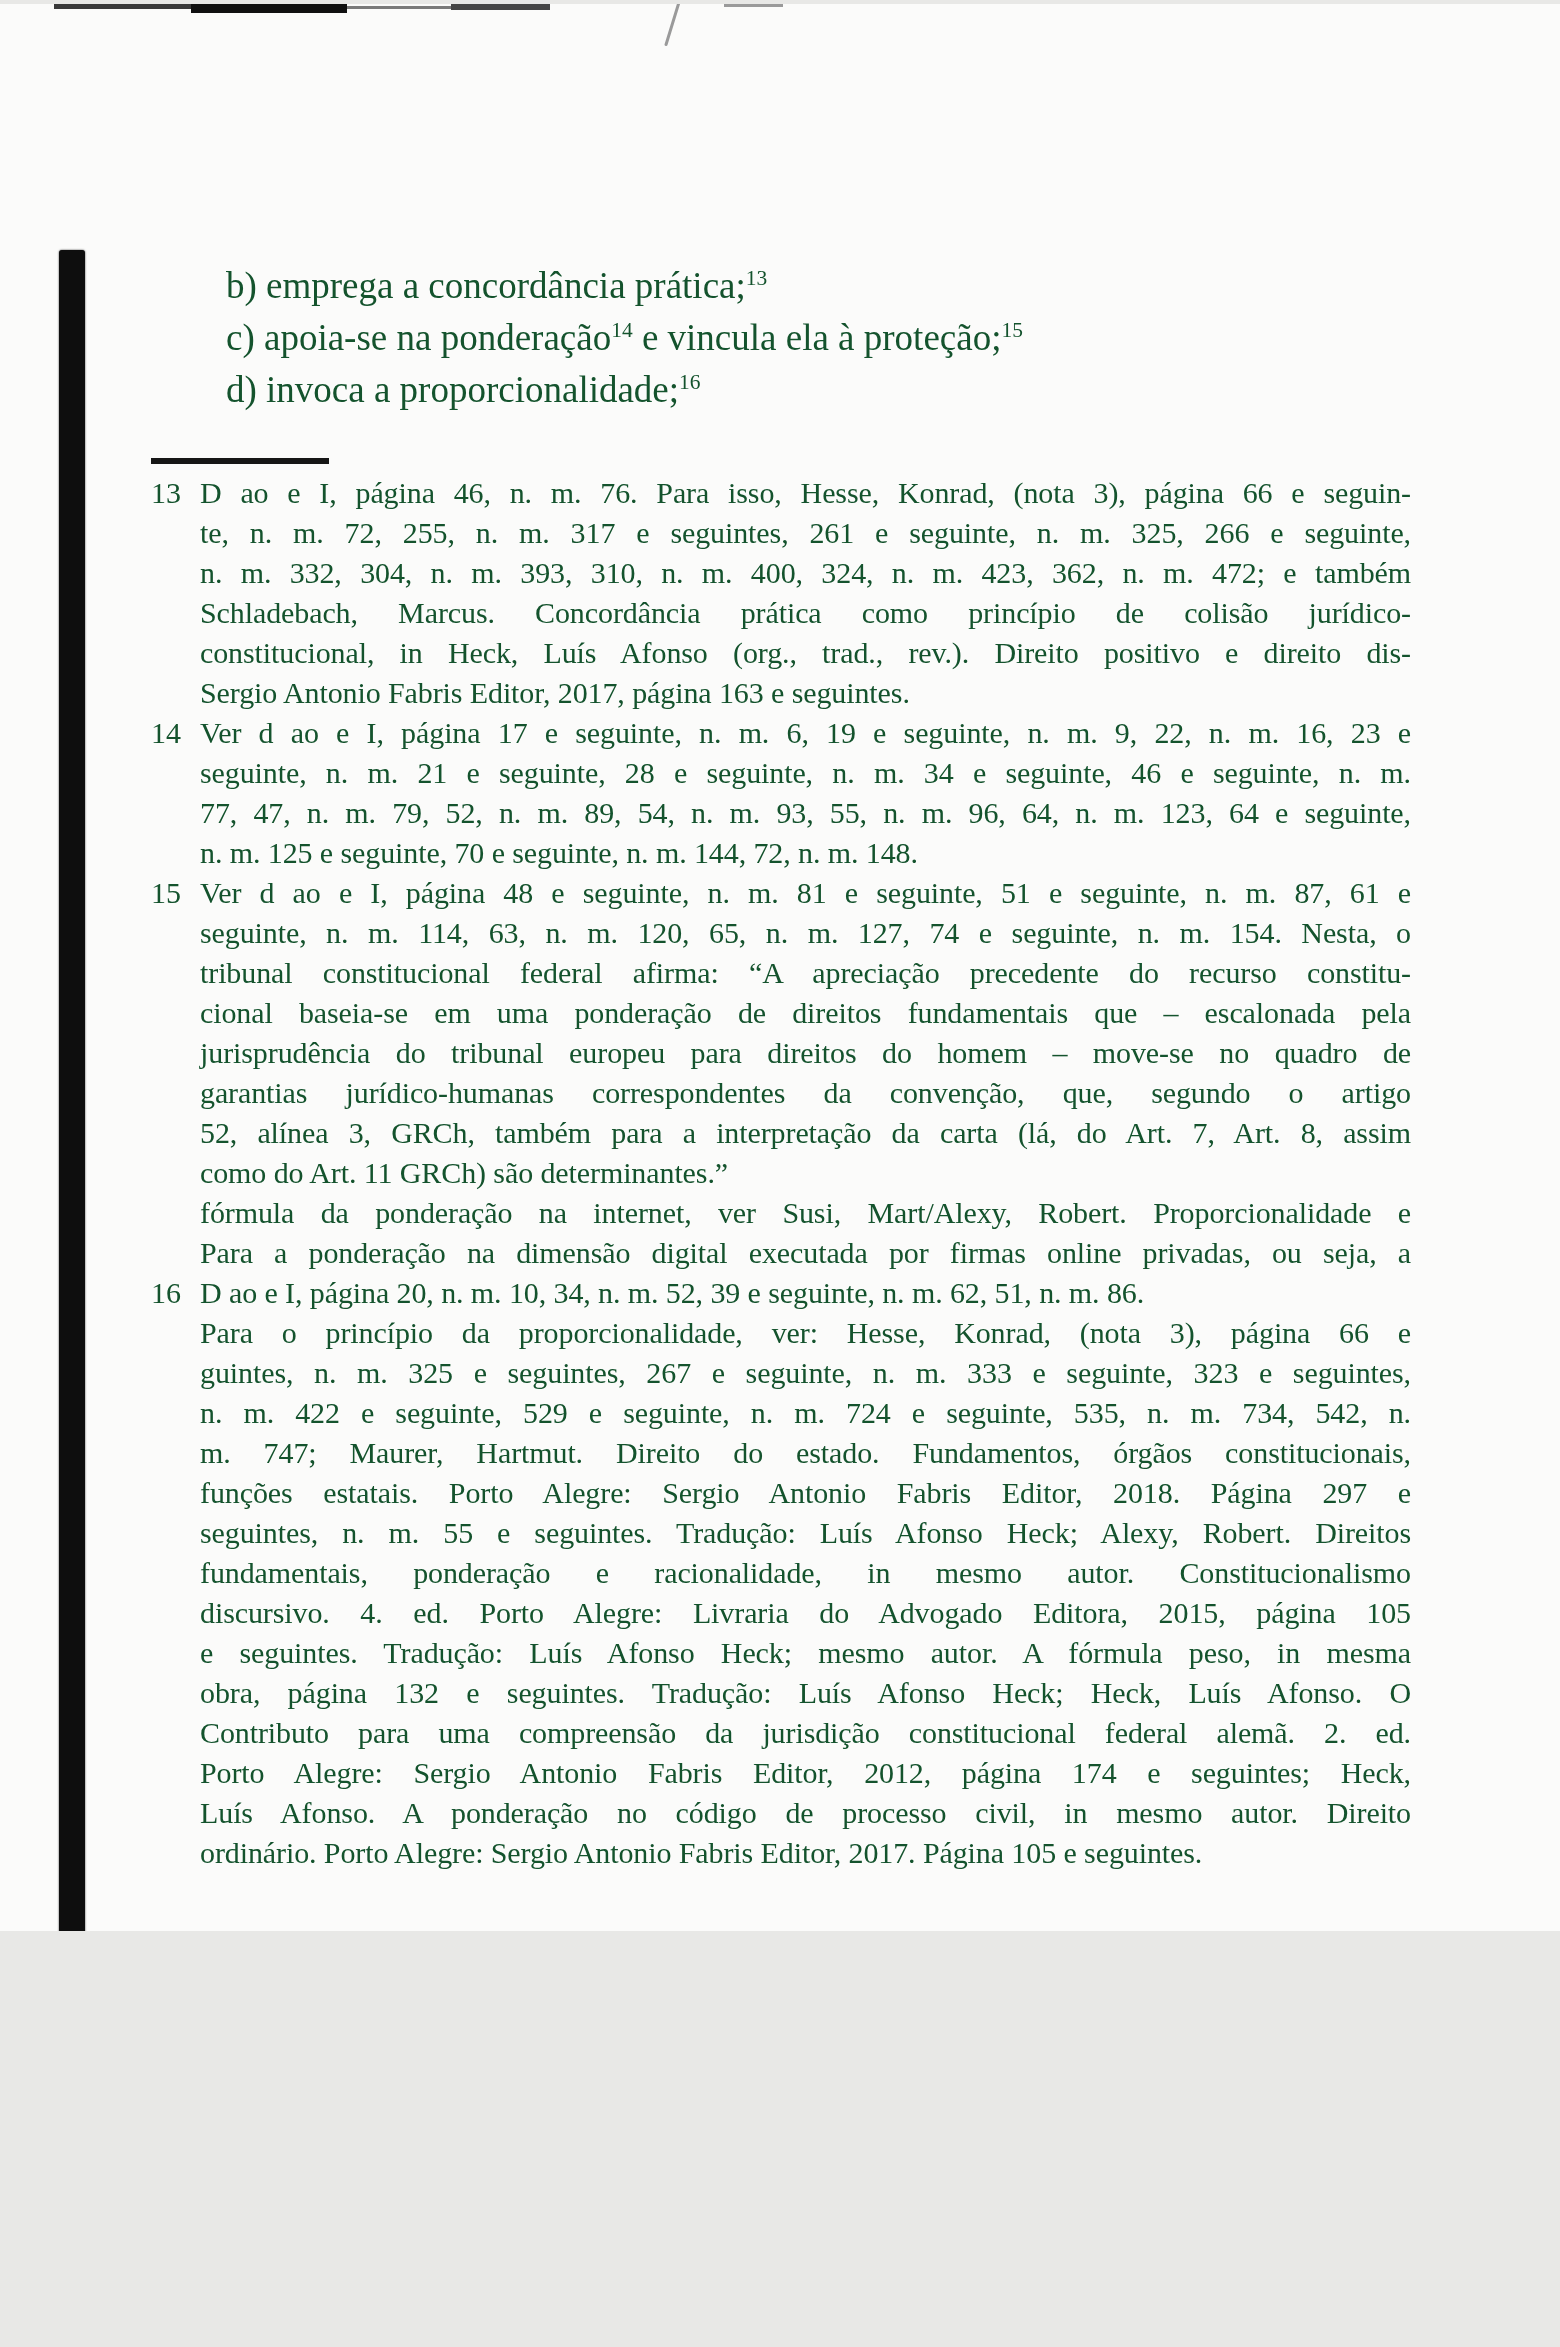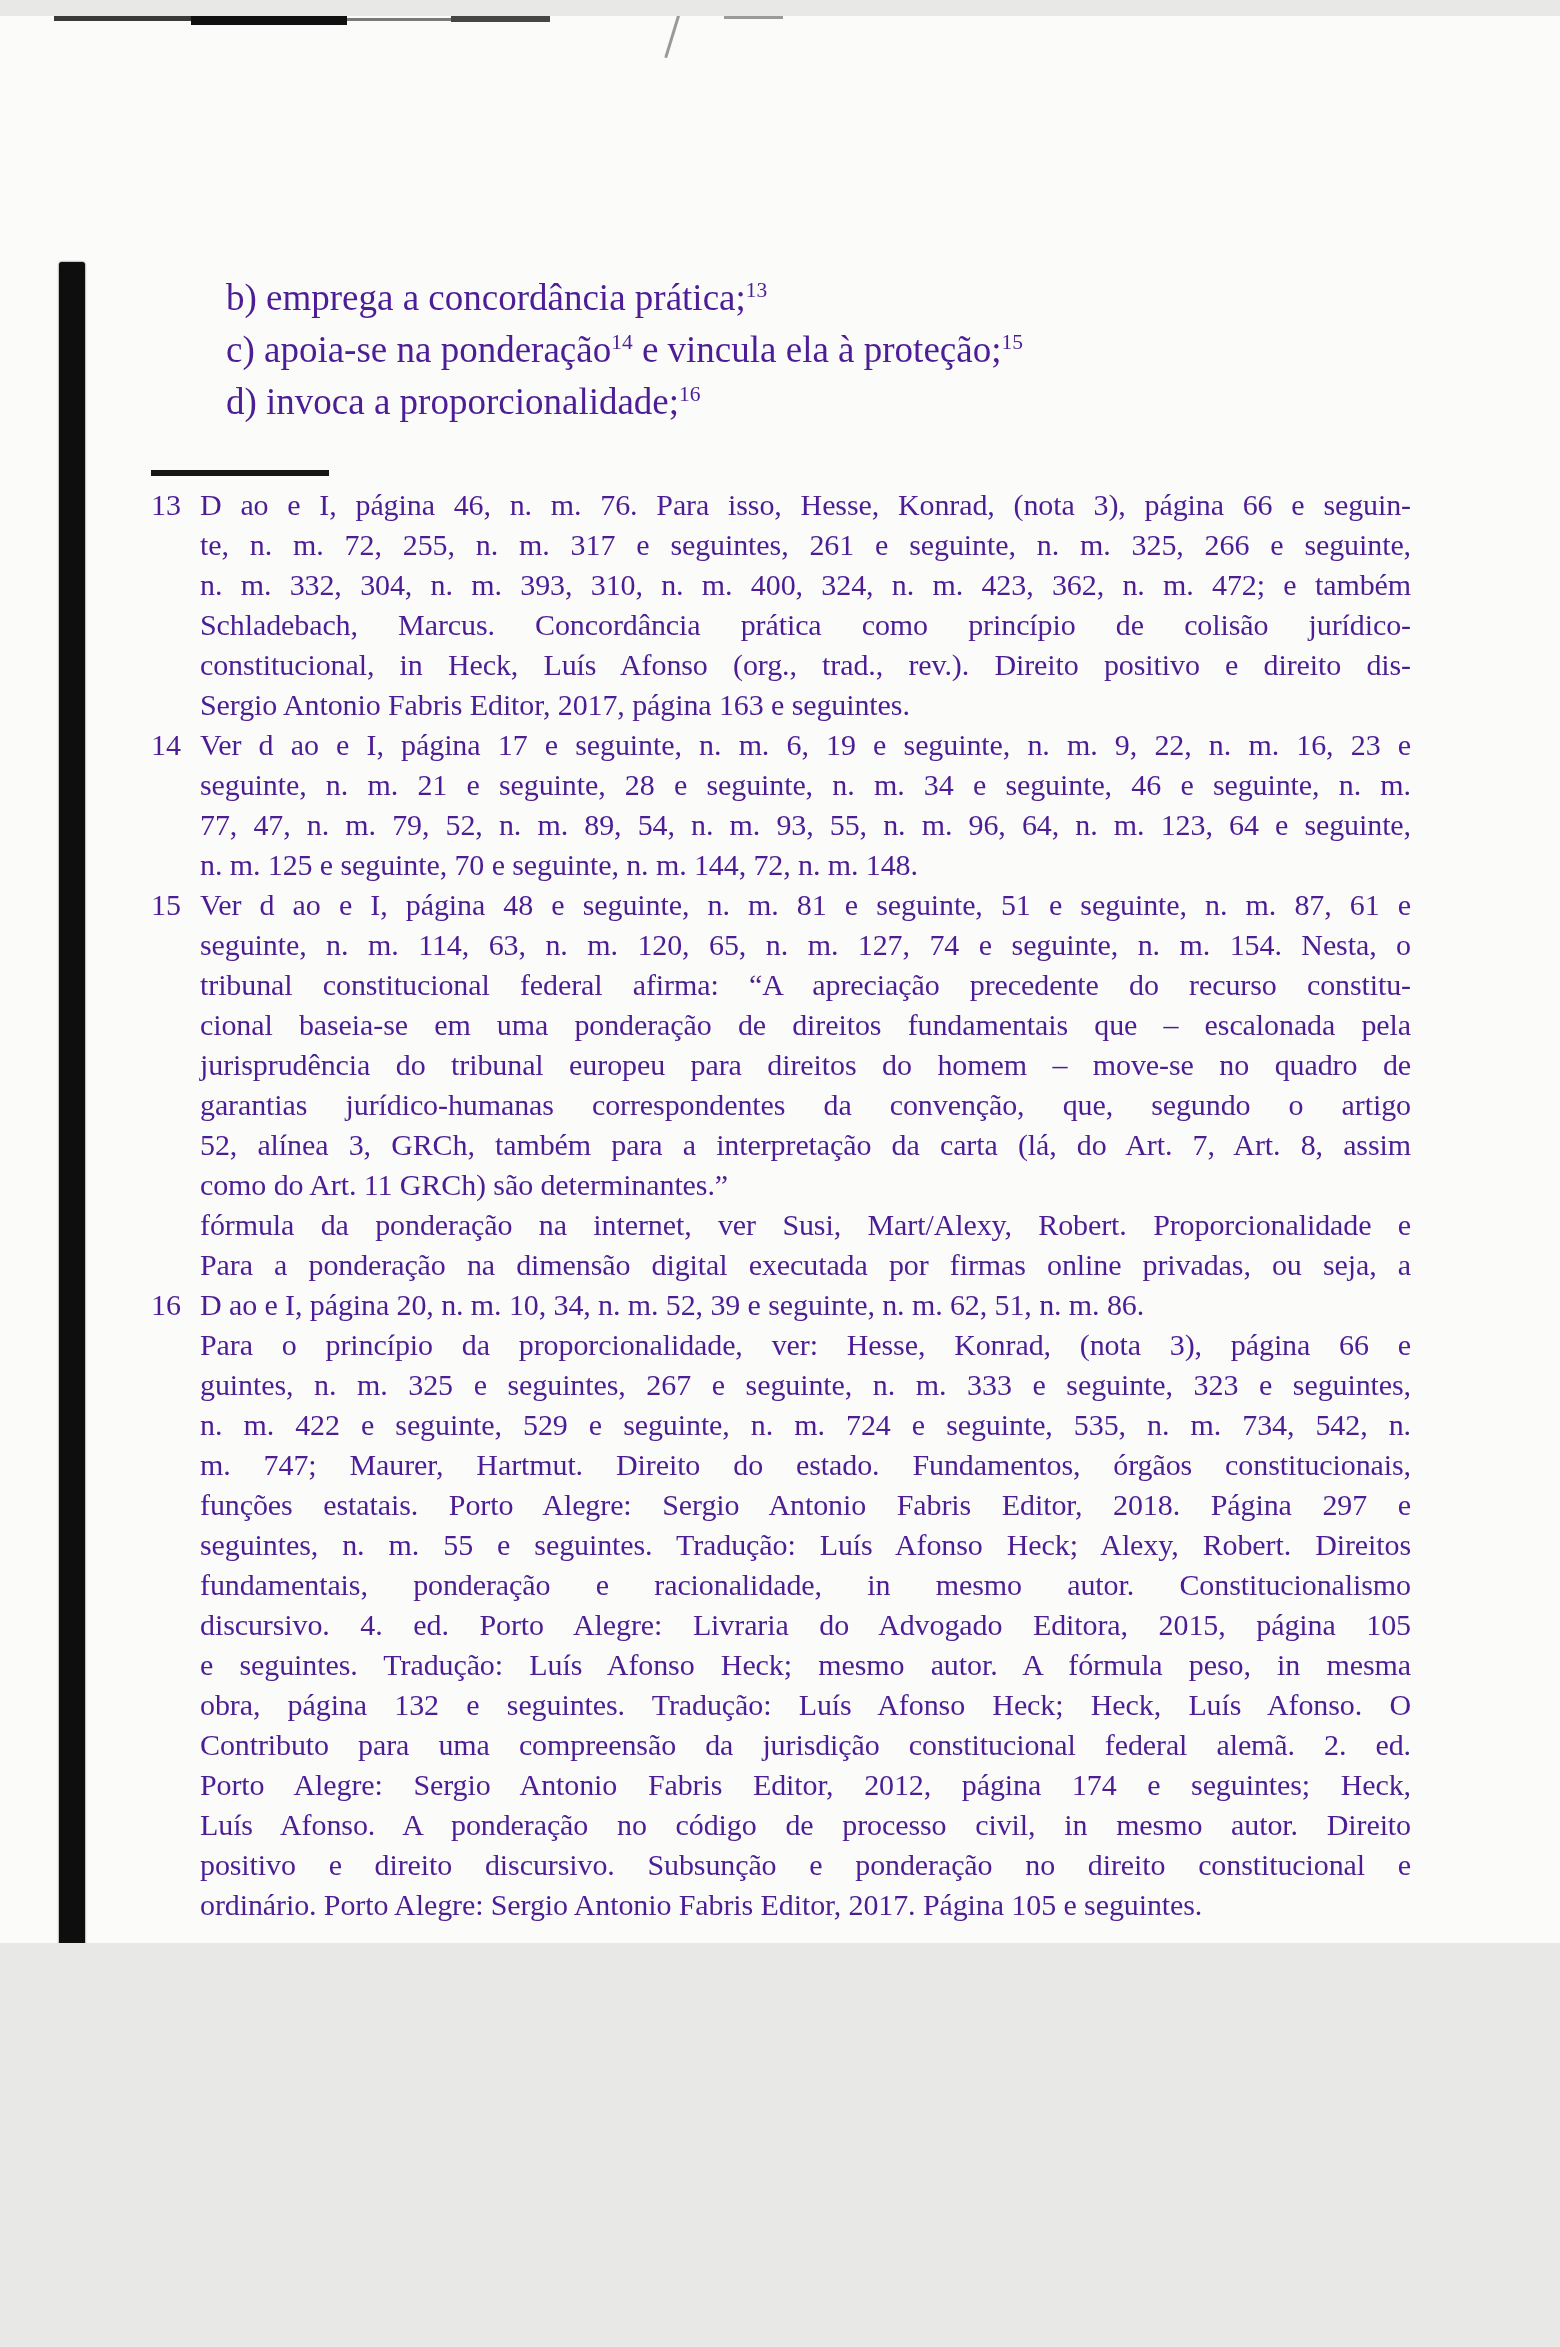--- a/index.html
+++ b/index.html
@@ -1,23 +1,23 @@
 <!DOCTYPE html>
 <html><head>
 <meta charset="utf-8">
 <style>
   html,body{margin:0;padding:0;background:#e8e8e6;}
   .page{
     position:relative;
     width:1560px;height:1927px;
-    margin:16px auto;
+    margin:4px auto;
     background:#fbfbfa;
     overflow:hidden;
     font-family:"Liberation Serif","DejaVu Serif",serif;
-    color:#4c1d95;
+    color:#14532d;
   }
   
   .bar-left{position:absolute;left:59px;top:246px;width:26px;height:2091px;background:#0e0e0e;border-radius:2.9px;box-shadow:0 0 2px #333;}
   .streak{position:absolute;background:#222;}
   .s1{left:54px;top:0;width:141px;height:4.9px;background:#3a3a3a;}
   .s2{left:191px;top:0;width:156px;height:8.8px;background:#101010;}
   .s3{left:347px;top:2px;width:109px;height:2.9px;background:#7a7a7a;}
   .s4{left:451px;top:0;width:99px;height:5.9px;background:#454545;}
   .s5{left:724px;top:0;width:59px;height:2.9px;background:#9a9a9a;}
   .scratch{position:absolute;left:671px;top:-3.9px;width:2.9px;height:47px;background:#9a9a9a;transform:rotate(17deg);border-radius:2px;}
@@ -191,23 +191,19 @@
       <div class="row">
         <span class="num"></span>
         <span class="txt j">Porto Alegre: Sergio Antonio Fabris Editor, 2012, página 174 e seguintes; Heck,</span>
       </div>
       <div class="row">
         <span class="num"></span>
         <span class="txt j">Luís Afonso. A ponderação no código de processo civil, in mesmo autor. Direito</span>
       </div>
       <div class="row">
         <span class="num"></span>
-        <span class="txt j">positivo e direito discursivo. Subsunção e ponderação no direito constitucional e</span>
-      </div>
-      <div class="row">
-        <span class="num"></span>
         <span class="txt">ordinário. Porto Alegre: Sergio Antonio Fabris Editor, 2017. Página 105 e seguintes.</span>
       </div>
     </div>
 
   <div class="pagenum">9</div>
 </div>
 
 
 </body></html>

